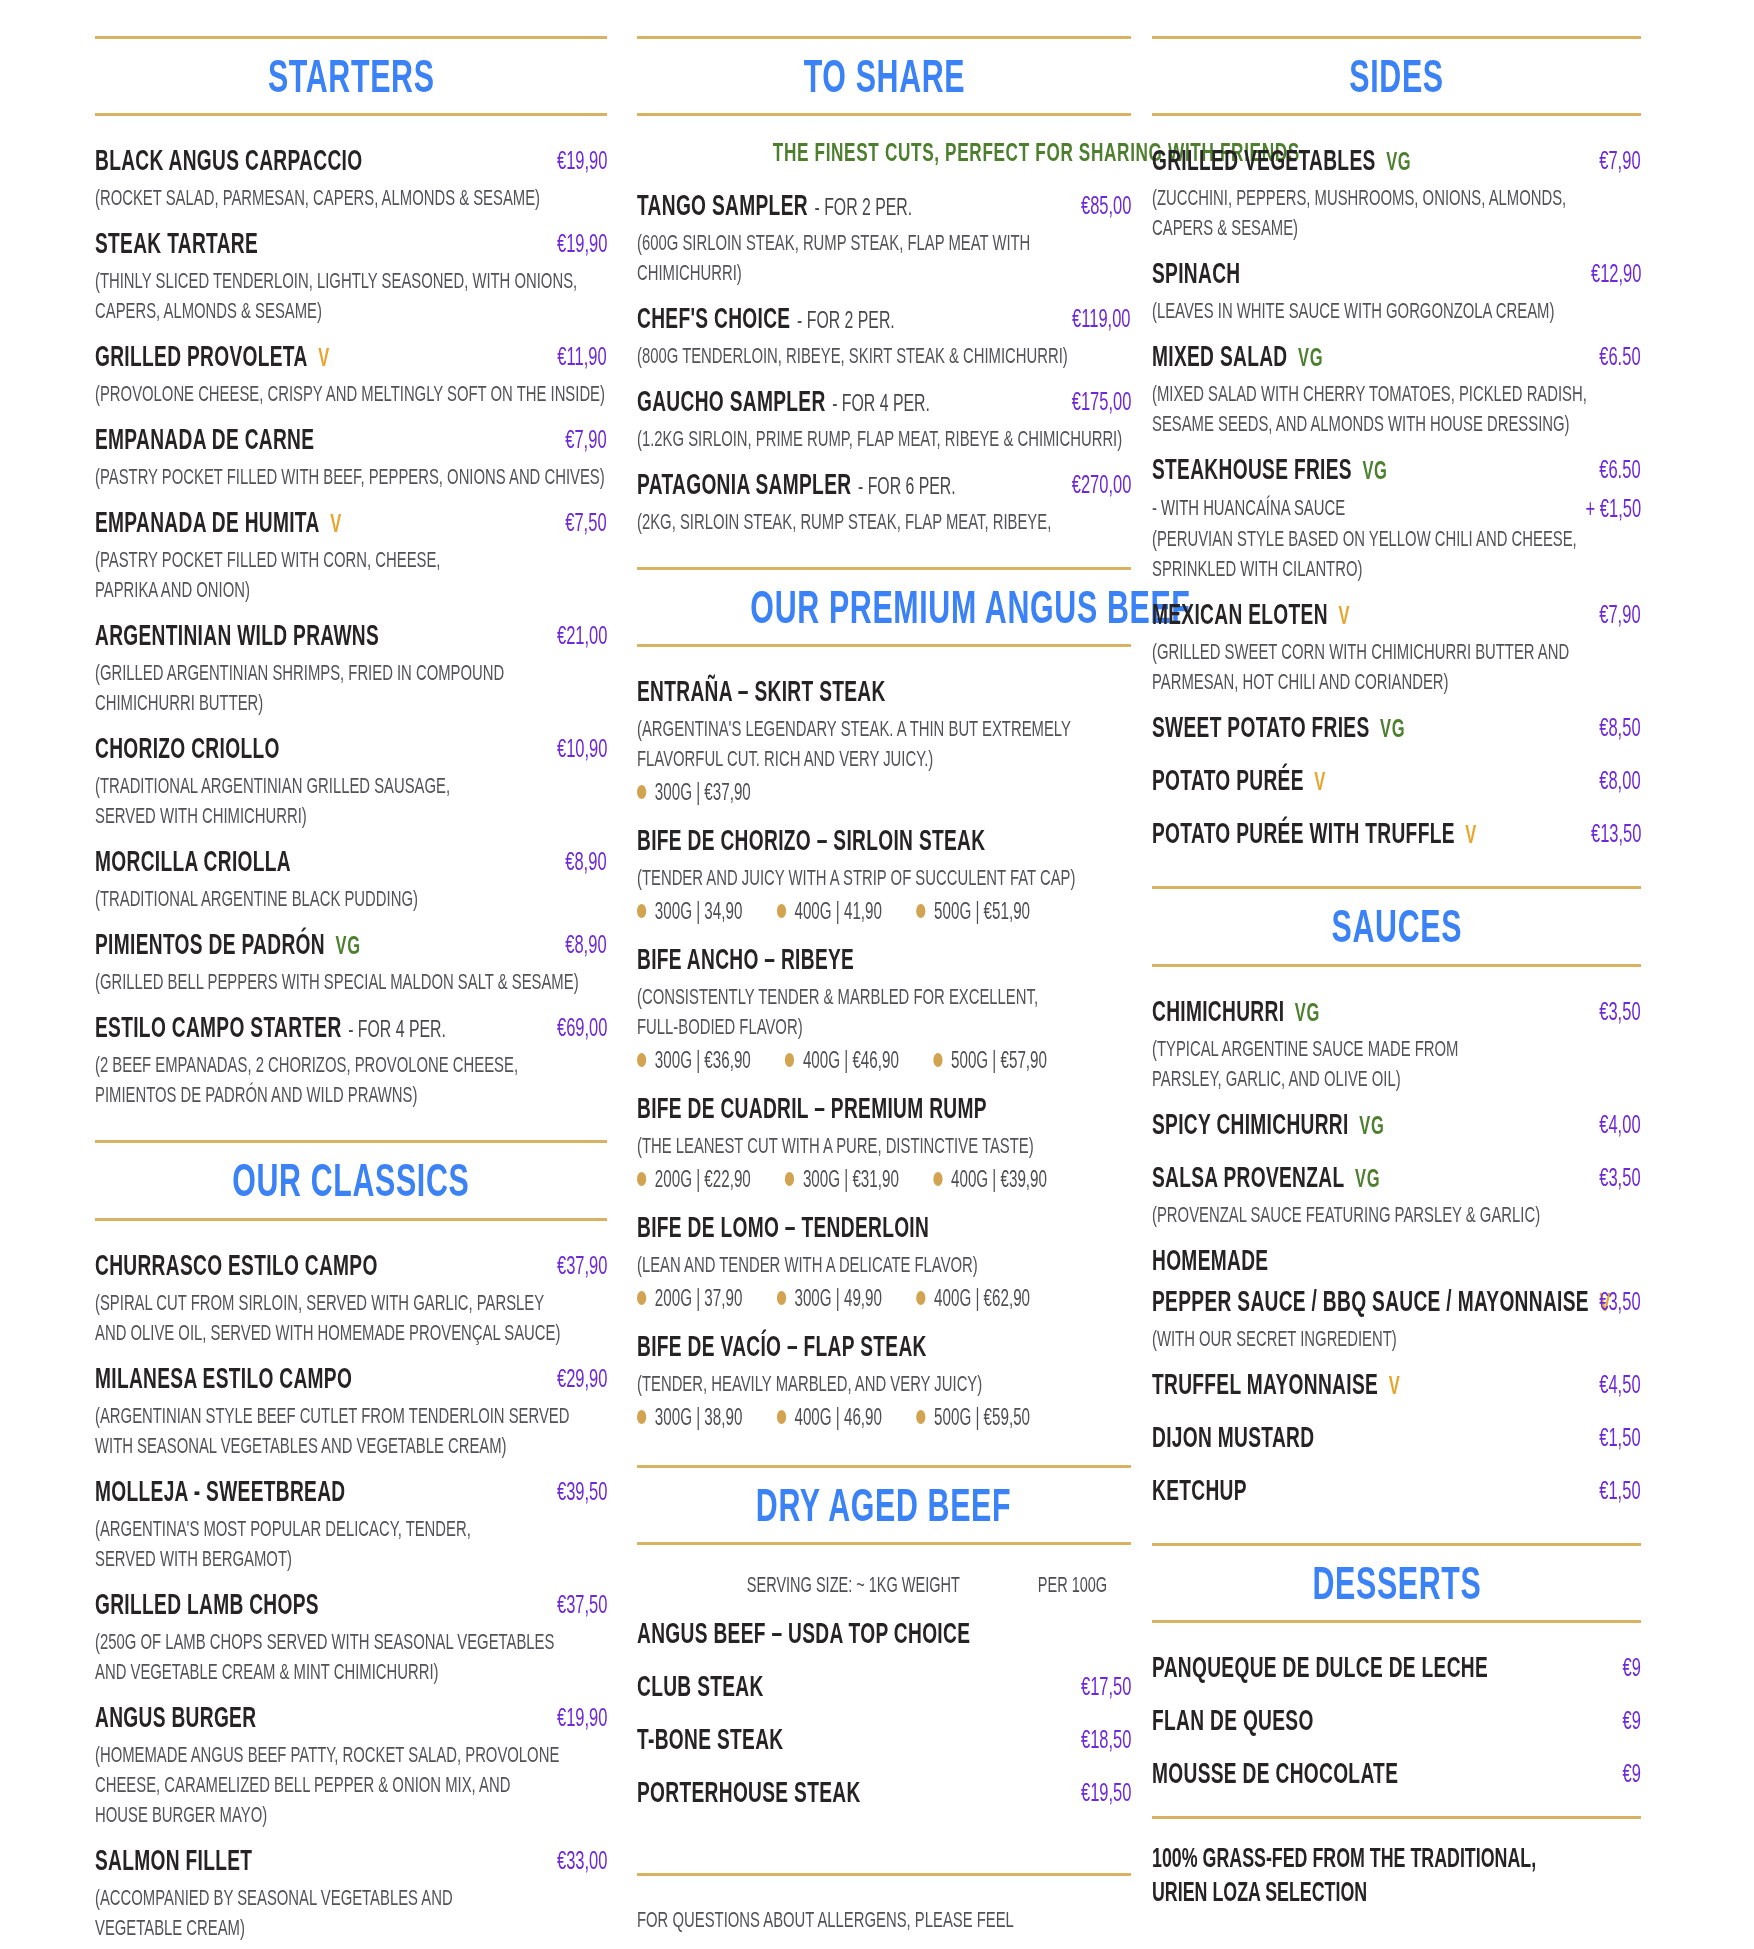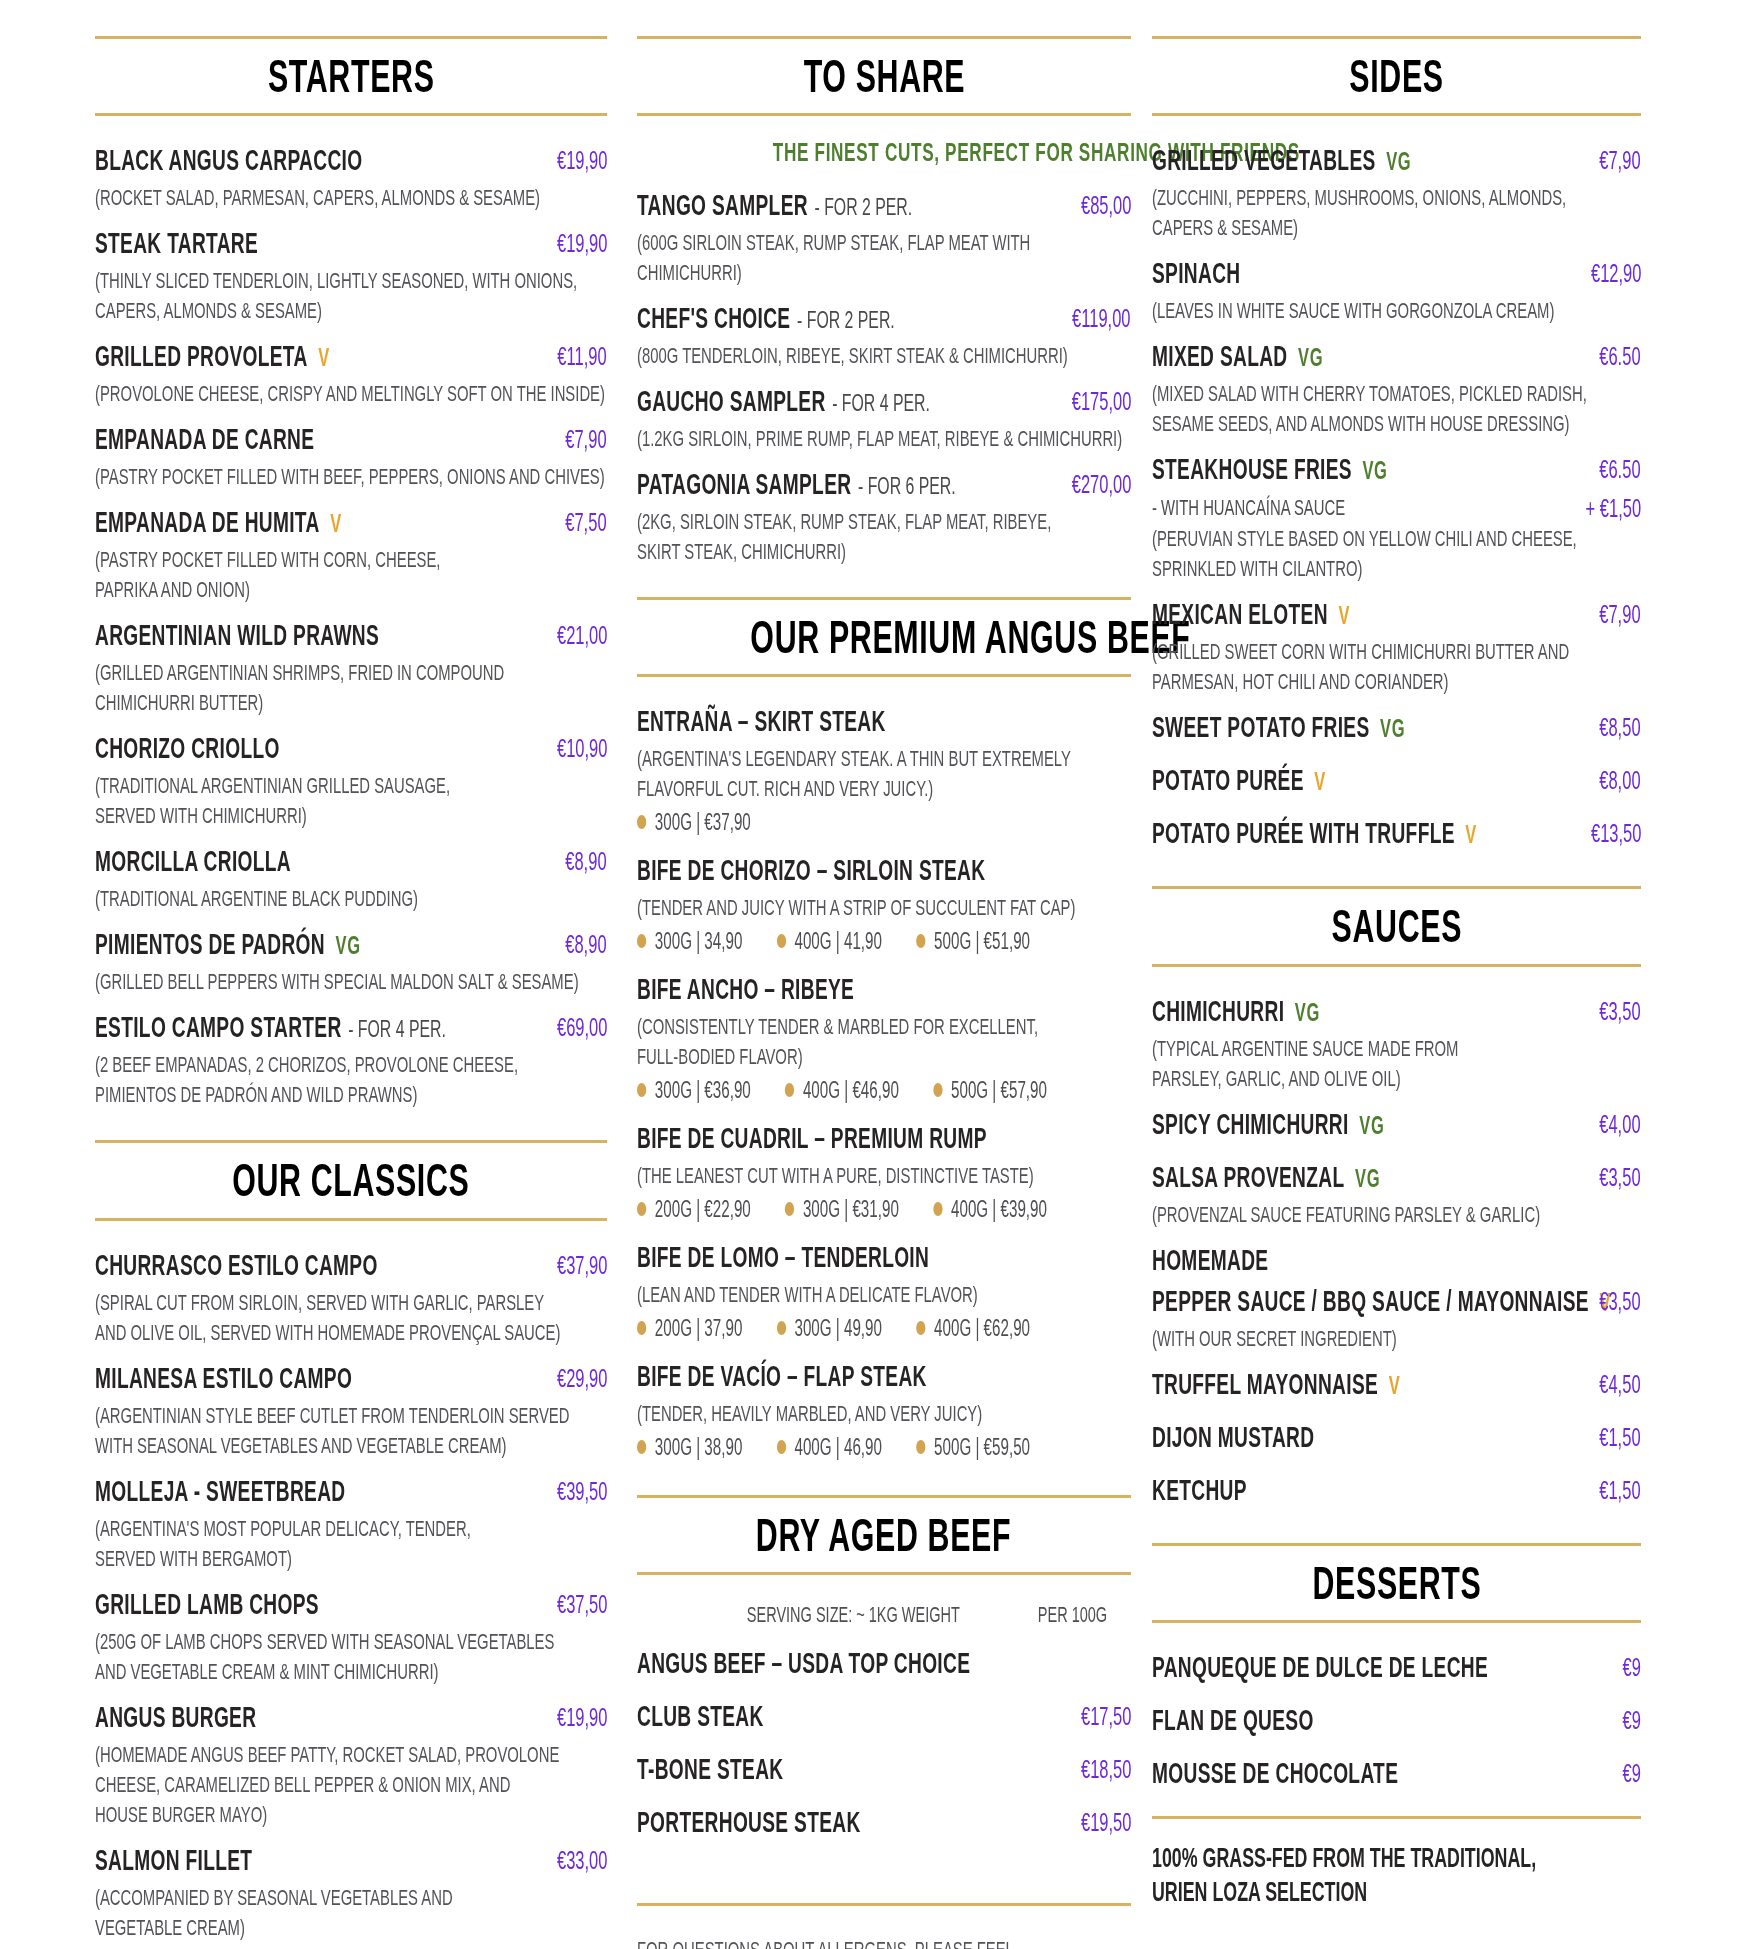--- a/index.html
+++ b/index.html
@@ -10,21 +10,21 @@
   }
   .col{position:absolute;top:36px;}
   #col0{left:95px;width:512px;}
   #col1{left:637px;width:494px;}
   #col2{left:1152px;width:489px;}
 
   .rule{border-top:3px solid #D7B262;}
   .section{margin-top:0;}
   .section + .section{margin-top:30px;}
   .section-header{margin-bottom:26px;}
-  .section-title{text-align:center;font-size:46px;font-weight:bold;color:#000000;margin:13px 0;line-height:1.05;}
+  .section-title{text-align:center;font-size:46px;font-weight:bold;color:#3b82f6;margin:13px 0;line-height:1.05;}
   .tcx{display:inline-block;transform:scaleX(0.66);transform-origin:50% 50%;white-space:nowrap;letter-spacing:1px;}
 
   .cx{display:inline-block;transform:scaleX(0.66);transform-origin:0 50%;white-space:nowrap;}
   .cxr{display:inline-block;transform:scaleX(0.66);transform-origin:100% 50%;white-space:nowrap;}
 
   .subtitle{text-align:center;font-size:26px;font-weight:bold;color:#4E7F2E;margin:-4px 0 20px 0;line-height:1.1;}
 
   .item{margin-bottom:12px;}
   .name-row{position:relative;line-height:36px;min-height:36px;}
   .name{font-size:29px;font-weight:bold;color:#262324;letter-spacing:0.5px;}
@@ -164,21 +164,20 @@
         <div class="name-row"><span class="cx"><span class="name">CHEF'S CHOICE</span><span class="suffix">- FOR 2 PER.</span></span><span class="price"><span class="cxr">€119,00</span></span></div>
         <div class="desc-line"><span class="cx">(800G TENDERLOIN, RIBEYE, SKIRT STEAK &amp; CHIMICHURRI)</span></div>
       </div>
       <div class="item">
         <div class="name-row"><span class="cx"><span class="name">GAUCHO SAMPLER</span><span class="suffix">- FOR 4 PER.</span></span><span class="price"><span class="cxr">€175,00</span></span></div>
         <div class="desc-line"><span class="cx">(1.2KG SIRLOIN, PRIME RUMP, FLAP MEAT, RIBEYE &amp; CHIMICHURRI)</span></div>
       </div>
       <div class="item">
         <div class="name-row"><span class="cx"><span class="name">PATAGONIA SAMPLER</span><span class="suffix">- FOR 6 PER.</span></span><span class="price"><span class="cxr">€270,00</span></span></div>
         <div class="desc-line"><span class="cx">(2KG, SIRLOIN STEAK, RUMP STEAK, FLAP MEAT, RIBEYE,</span></div>
-        <div class="desc-line"><span class="cx">SKIRT STEAK, CHIMICHURRI)</span></div>
       </div>
     </div>
     <div class="section">
       <div class="section-header">
         <div class="rule"></div>
         <div class="section-title"><span class="tcx">OUR PREMIUM ANGUS BEEF</span></div>
         <div class="rule"></div>
       </div>
       <div class="item">
         <div class="name-row"><span class="cx"><span class="name">ENTRAÑA – SKIRT STEAK</span></span></div>

